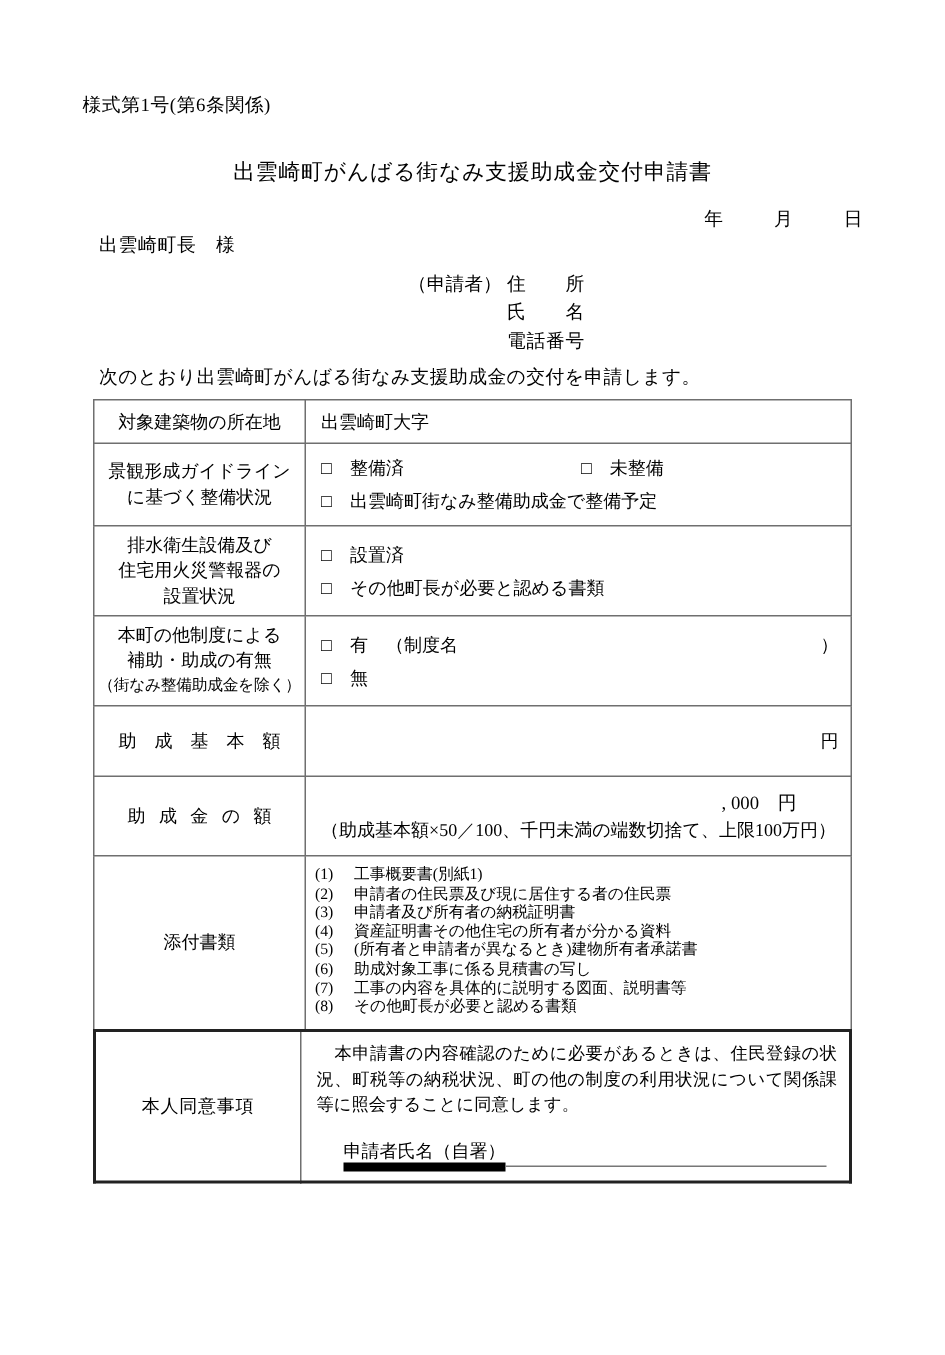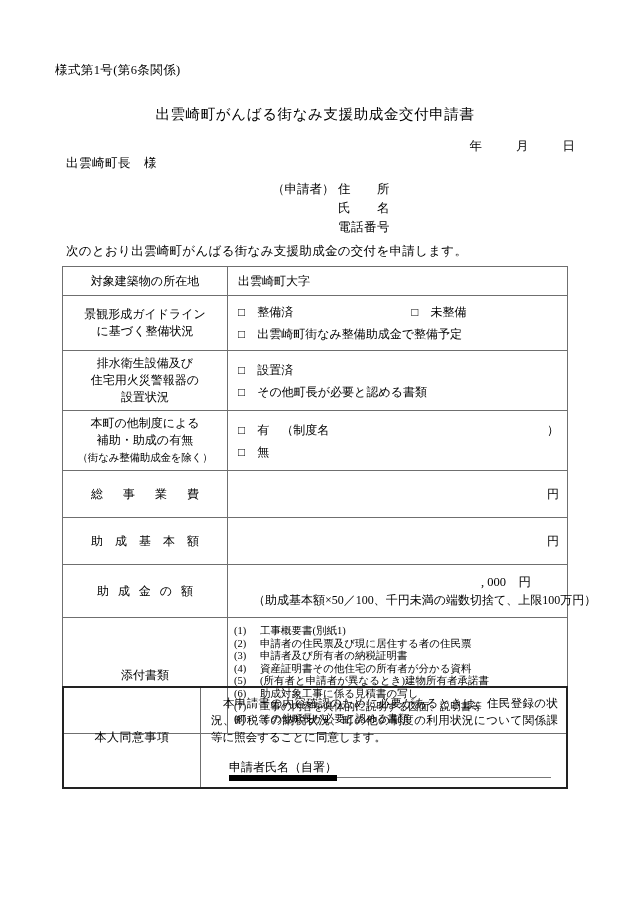--- a/index.html
+++ b/index.html
@@ -99,21 +99,21 @@
   .main-table td {
     border: 1px solid #6f6f6f;
     font-size: 12px;
     vertical-align: middle;
     padding: 0;
   }
   .main-table td.lab {
     width: 136px;
     text-align: center;
     line-height: 17px;
-    padding: 4px 14px;
+    padding: 4px 2px;
   }
   .main-table td.val {
     padding: 5px 8px 5px 10px;
     line-height: 18px;
   }
   .lab .l1 { display: block; white-space: nowrap; }
   .lab .small { font-size: 10.5px; letter-spacing: -.2px; }
   .spread {
     display: inline-block;
     width: 108px;
@@ -140,21 +140,20 @@
     text-align: right;
     padding-right: 38px;
     font-size: 12.5px;
   }
   .money-2 { line-height: 20px; }
   .money-note {
     text-align: right;
     font-size: 12px;
     padding-right: 6px;
     white-space: nowrap;
-    margin-left: 15px;
   }
 
   .attach-list {
     margin: 0;
     padding: 2px 0 2px 0;
     list-style: none;
     font-size: 10.5px;
     line-height: 12.6px;
   }
   .attach-list li { white-space: nowrap; }
@@ -295,28 +294,20 @@
         <td class="val">
           <div class="cb-line">
             <span class="cb">□</span><span>有　（制度名</span><span class="paren-right">）</span>
           </div>
           <div class="cb-line">
             <span class="cb">□</span><span>無</span>
           </div>
         </td>
       </tr>
 
-      <tr>
-        <td class="lab" style="height:38px">
-          <span class="spread">総事業費</span>
-        </td>
-        <td class="val money">
-          <span>円</span>
-        </td>
-      </tr>
 
       <tr>
         <td class="lab" style="height:38px">
           <span class="spread">助成基本額</span>
         </td>
         <td class="val money">
           <span>円</span>
         </td>
       </tr>
 

